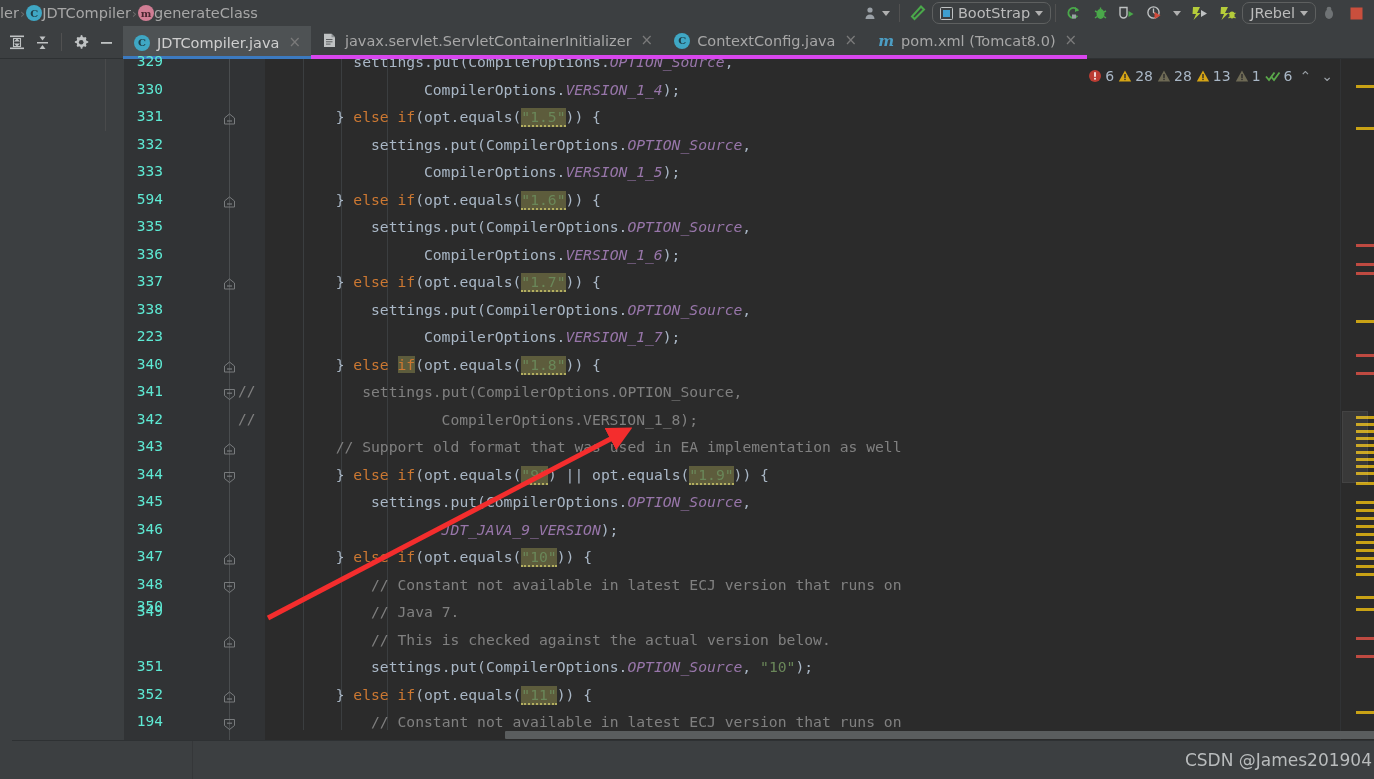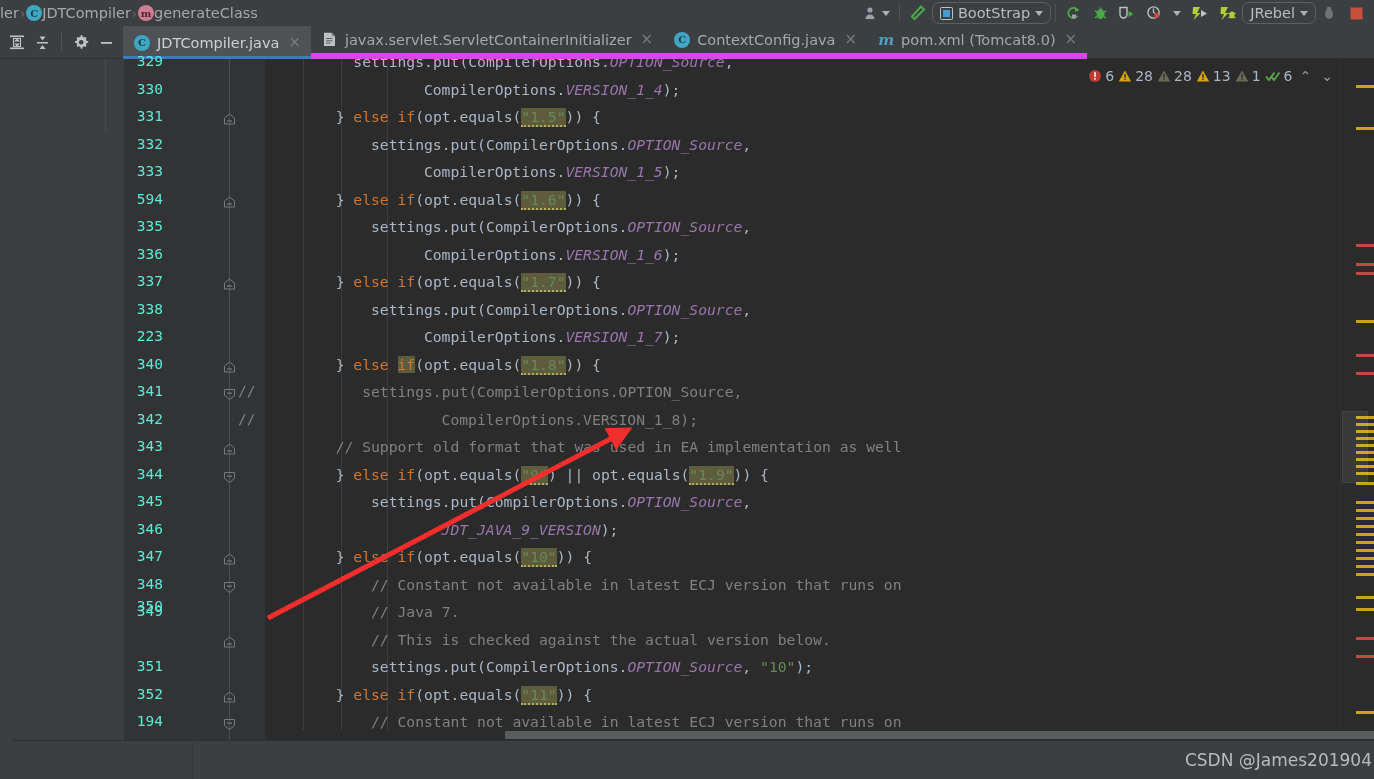--- a/index.html
+++ b/index.html
@@ -69,21 +69,21 @@
     width: 22px; height: 22px;
     display: flex; align-items: center; justify-content: center;
   }
   .vbar { width: 1px; height: 18px; background: #515151; margin: 0 5px; }
 
   .tab {
     display: flex; align-items: center; gap: 7px;
     padding: 0 10px 0 11px; height: 33px;
     font-size: 14.5px; color: #a7a7a7;
     position: relative; white-space: nowrap;
-    border-bottom: 6px solid #d946ef;
+    border-bottom: 4px solid #d946ef;
   }
   .tab.active {
     background: #4e5254; color: #cfcfcf;
     border-bottom: none;
   }
   .tab.active::after {
     content: ""; position: absolute; left: 0; right: 0; bottom: 0;
     height: 3px; background: #3c7ac0;
   }
   .tab-close {

